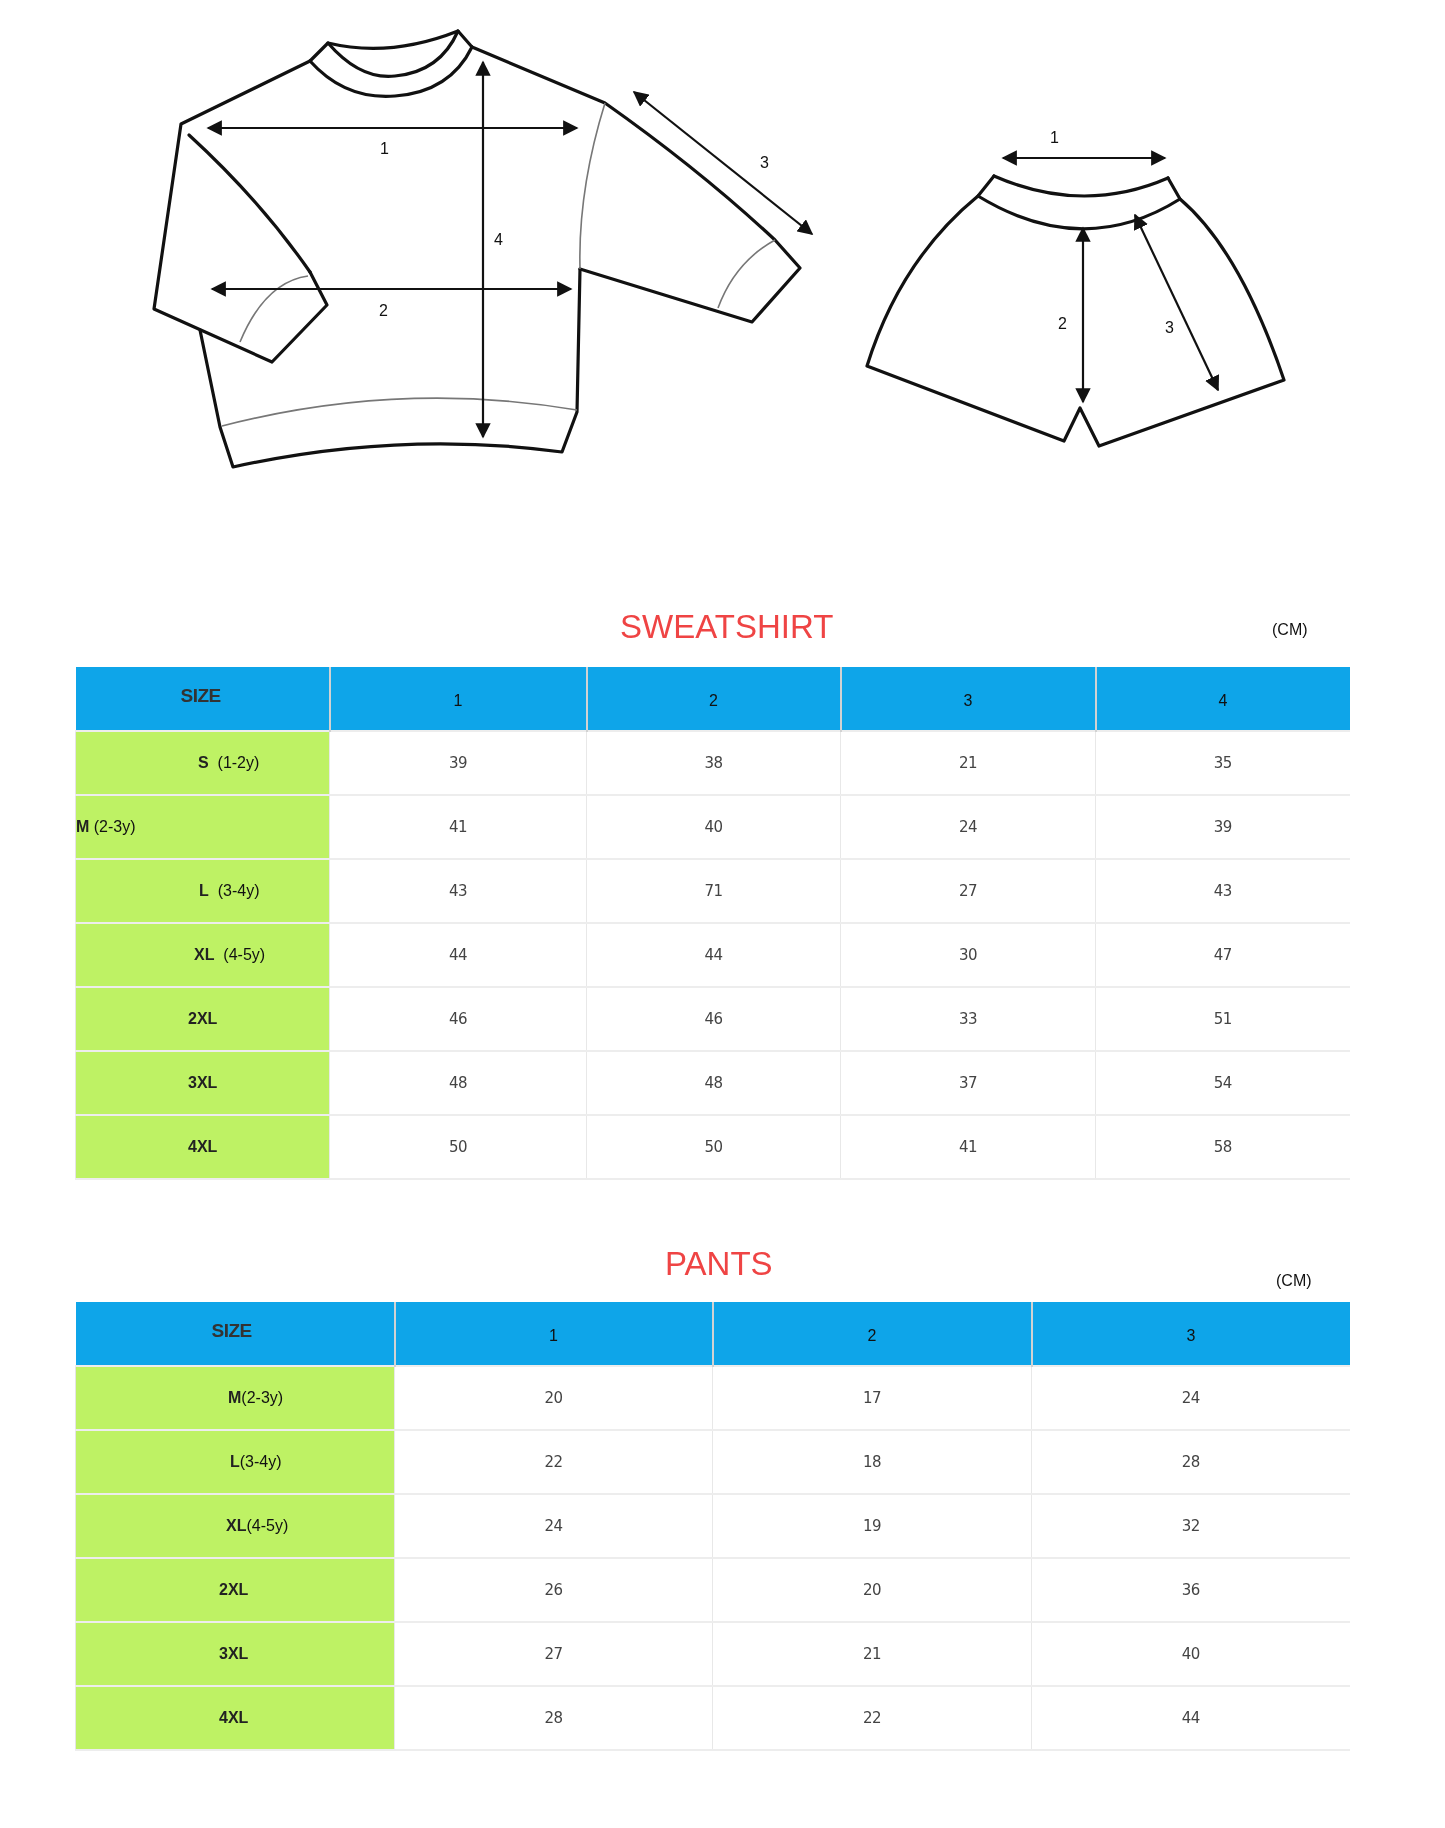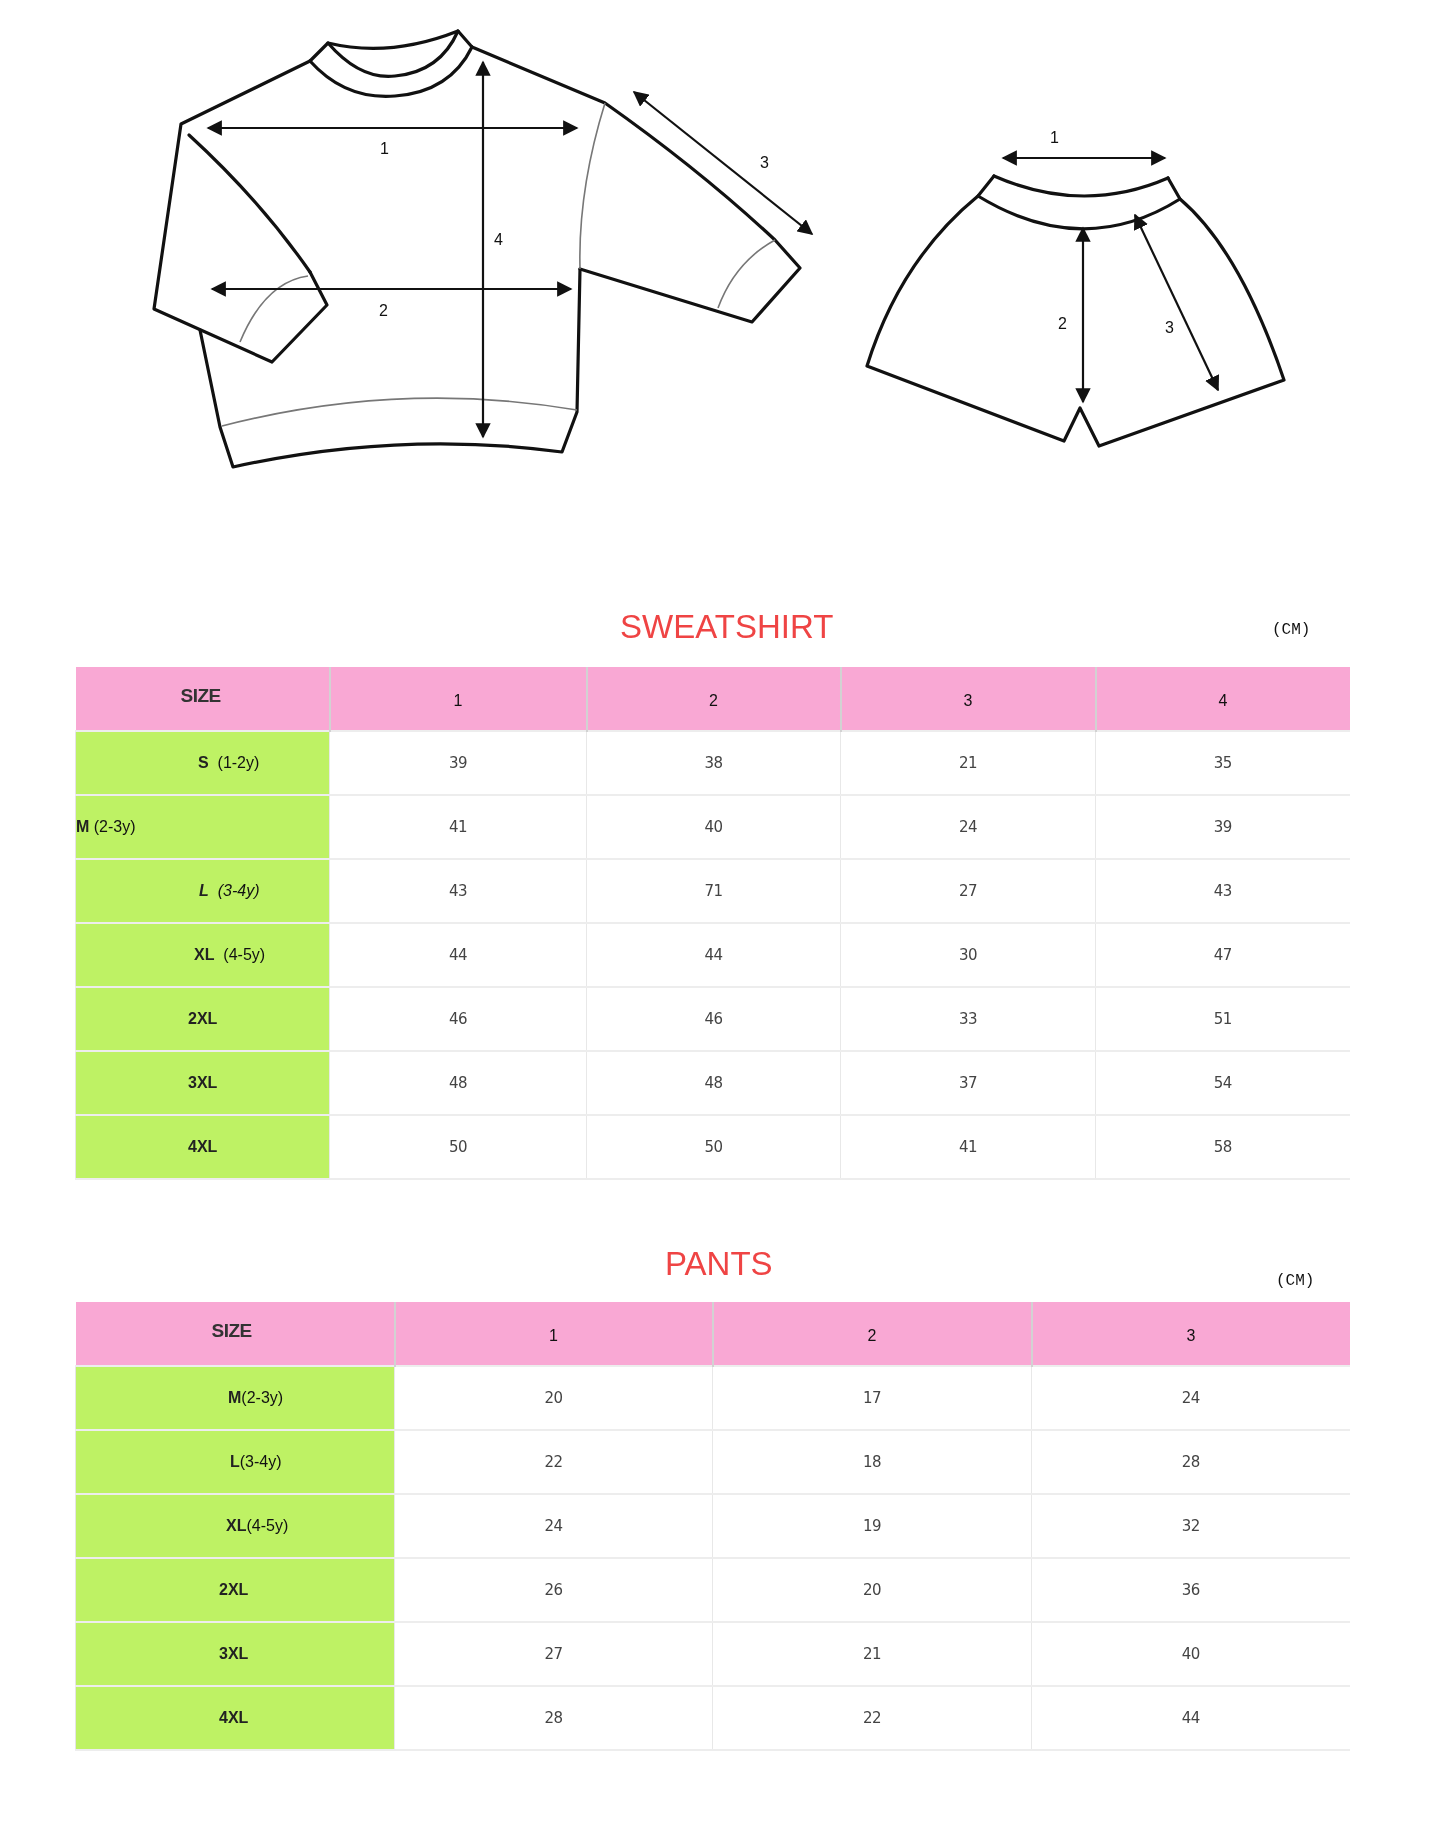--- a/index.html
+++ b/index.html
@@ -2,24 +2,24 @@
 <html><head>
 <meta charset="utf-8">
 <style>
   html, body { margin: 0; padding: 0; background: #ffffff; }
   body { width: 1445px; height: 1828px; position: relative; overflow: hidden;
          font-family: "Liberation Sans", sans-serif; color: #111; }
   .diagram { position: absolute; left: 0; top: 0; width: 1445px; height: 480px; }
   .diagram svg { position: absolute; left: 0; top: 0; }
   .title { position: absolute; font-family: "Liberation Sans", sans-serif;
            font-size: 33px; color: #ef4444; line-height: 1; white-space: nowrap; }
-  .unit { position: absolute; font-family: Liberation Mono, monospace;
+  .unit { position: absolute; font-family: Liberation Sans, sans-serif;
           font-size: 16px; color: #111; line-height: 1; white-space: nowrap; }
   .table { position: absolute; border-collapse: collapse; table-layout: fixed; }
-  .table th { background: #f9a8d4; font-weight: normal; font-size: 16px; color: #111;
+  .table th { background: #0ea5e9; font-weight: normal; font-size: 16px; color: #111;
               height: 64px; padding: 8px; text-align: center; vertical-align: middle;
               border-left: 2px solid #d2d2d2; padding-top: 12px; box-sizing: border-box; }
   .table th.size-head { border-left: none; font-family: "Liberation Sans", sans-serif;
               font-weight: bold; font-size: 19px; color: #333; padding-top: 0;
               letter-spacing: -0.5px; padding-bottom: 6px; }
   .table td { height: 64px; padding: 0; text-align: center; vertical-align: middle;
               font-family: "DejaVu Sans", sans-serif; font-size: 15px; color: #444;
               border-top: 2px solid #ededed; border-left: 1px solid #e8e8e8;
               box-sizing: border-box; background: #fff; letter-spacing: -0.5px; }
   .table td.size-cell { background: #bef264; border-left: 1px solid #e4e4e4;
@@ -120,21 +120,21 @@
       <td>35</td>
     </tr>
     <tr>
       <td class="size-cell" style=""><span class="size-code">M</span>&nbsp;<span class="size-age">(2-3y)</span></td>
       <td>41</td>
       <td>40</td>
       <td>24</td>
       <td>39</td>
     </tr>
     <tr>
-      <td class="size-cell" style="padding-left:123px;font-style:italic;"><span class="size-code">L</span>&nbsp;&nbsp;<span class="size-age">(3-4y)</span></td>
+      <td class="size-cell" style="padding-left:123px;"><span class="size-code">L</span>&nbsp;&nbsp;<span class="size-age">(3-4y)</span></td>
       <td>43</td>
       <td>71</td>
       <td>27</td>
       <td>43</td>
     </tr>
     <tr>
       <td class="size-cell" style="padding-left:118px;"><span class="size-code">XL</span>&nbsp;&nbsp;<span class="size-age">(4-5y)</span></td>
       <td>44</td>
       <td>44</td>
       <td>30</td>

